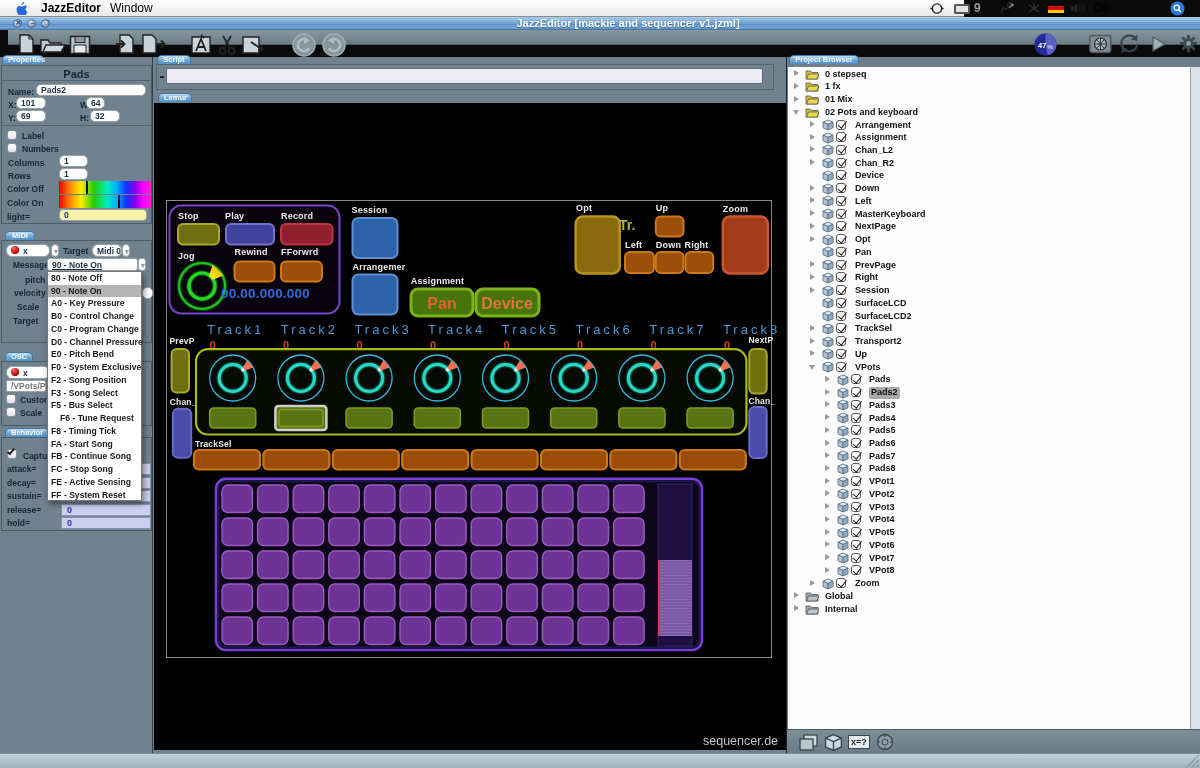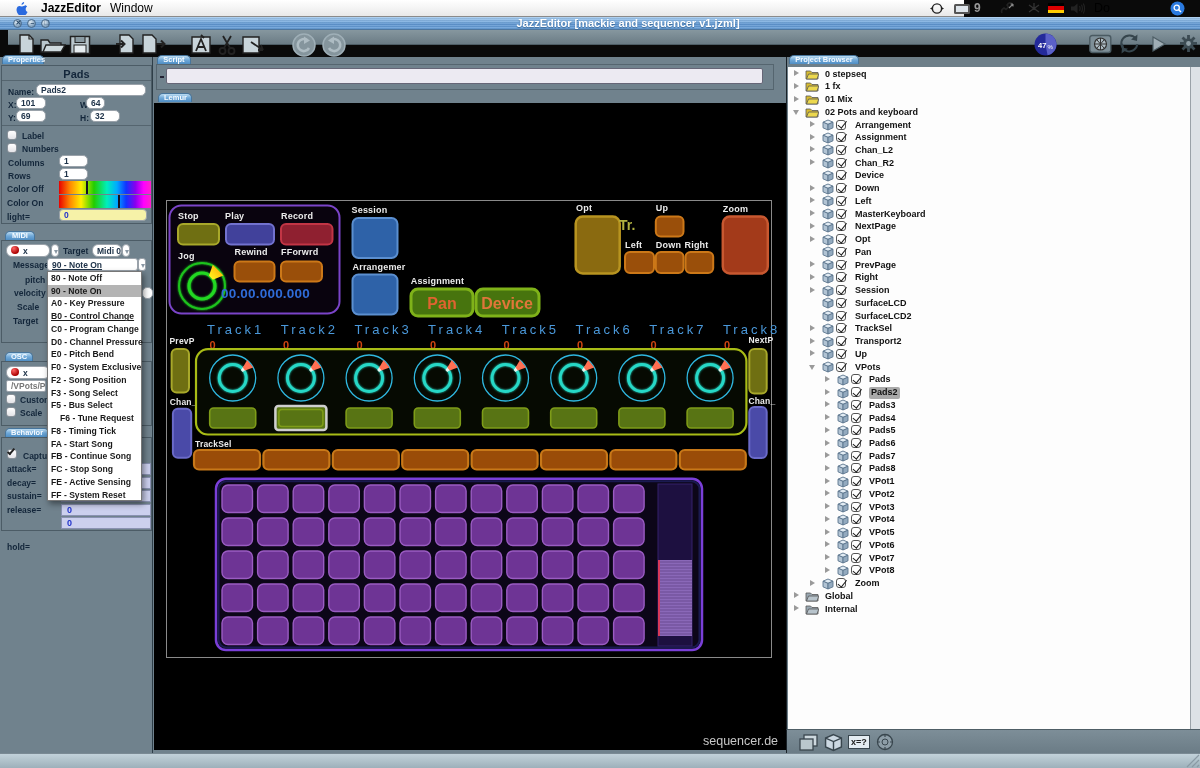--- a/index.html
+++ b/index.html
@@ -261,28 +261,28 @@
 <div class="abs" style="left:9px;top:390px;width:4px;height:8px;border:solid #222;border-width:0 2px 2px 0;transform:rotate(40deg);"></div>
 <div class="lbl" style="left:23px;top:394px;">Captu</div>
 <div class="lbl" style="left:7px;top:407.0px;">attack=</div>
 <div class="abs" style="left:61px;top:406.0px;width:90px;height:12px;background:#ccd0ee;border:1px solid #8a92b2;font-size:9px;font-weight:bold;color:#2233cc;padding-left:5px;">0</div>
 <div class="lbl" style="left:7px;top:420.5px;">decay=</div>
 <div class="abs" style="left:61px;top:419.5px;width:90px;height:12px;background:#ccd0ee;border:1px solid #8a92b2;font-size:9px;font-weight:bold;color:#2233cc;padding-left:5px;">0</div>
 <div class="lbl" style="left:7px;top:434.0px;">sustain=</div>
 <div class="abs" style="left:61px;top:433.0px;width:90px;height:12px;background:#ccd0ee;border:1px solid #8a92b2;font-size:9px;font-weight:bold;color:#2233cc;padding-left:5px;">0</div>
 <div class="lbl" style="left:7px;top:447.5px;">release=</div>
 <div class="abs" style="left:61px;top:446.5px;width:90px;height:12px;background:#ccd0ee;border:1px solid #8a92b2;font-size:9px;font-weight:bold;color:#2233cc;padding-left:5px;">0</div>
-<div class="lbl" style="left:7px;top:461.0px;margin-top:24px;">hold=</div>
+<div class="lbl" style="left:7px;top:461.0px;">hold=</div>
 <div class="abs" style="left:61px;top:460.0px;width:90px;height:12px;background:#ccd0ee;border:1px solid #8a92b2;font-size:9px;font-weight:bold;color:#2233cc;padding-left:5px;">0</div>
 </div>
 <div class="ddlist">
 <div class="dditem" style="top:0.00px;">80 - Note Off</div>
 <div class="dditem" style="top:12.74px;background:#b4b4b4;">90 - Note On</div>
 <div class="dditem" style="top:25.48px;">A0 - Key Pressure</div>
-<div class="dditem" style="top:38.22px;text-decoration:underline;">B0 - Control Change</div>
+<div class="dditem" style="top:38.22px;">B0 - Control Change</div>
 <div class="dditem" style="top:50.96px;">C0 - Program Change</div>
 <div class="dditem" style="top:63.70px;">D0 - Channel Pressure</div>
 <div class="dditem" style="top:76.44px;">E0 - Pitch Bend</div>
 <div class="dditem" style="top:89.18px;">F0 - System Exclusive</div>
 <div class="dditem" style="top:101.92px;">F2 - Song Position</div>
 <div class="dditem" style="top:114.66px;">F3 - Song Select</div>
 <div class="dditem" style="top:127.40px;">F5 - Bus Select</div>
 <div class="dditem" style="top:140.14px;padding-left:12px;">F6 - Tune Request</div>
 <div class="dditem" style="top:152.88px;">F8 - Timing Tick</div>
 <div class="dditem" style="top:165.62px;">FA - Start Song</div>

